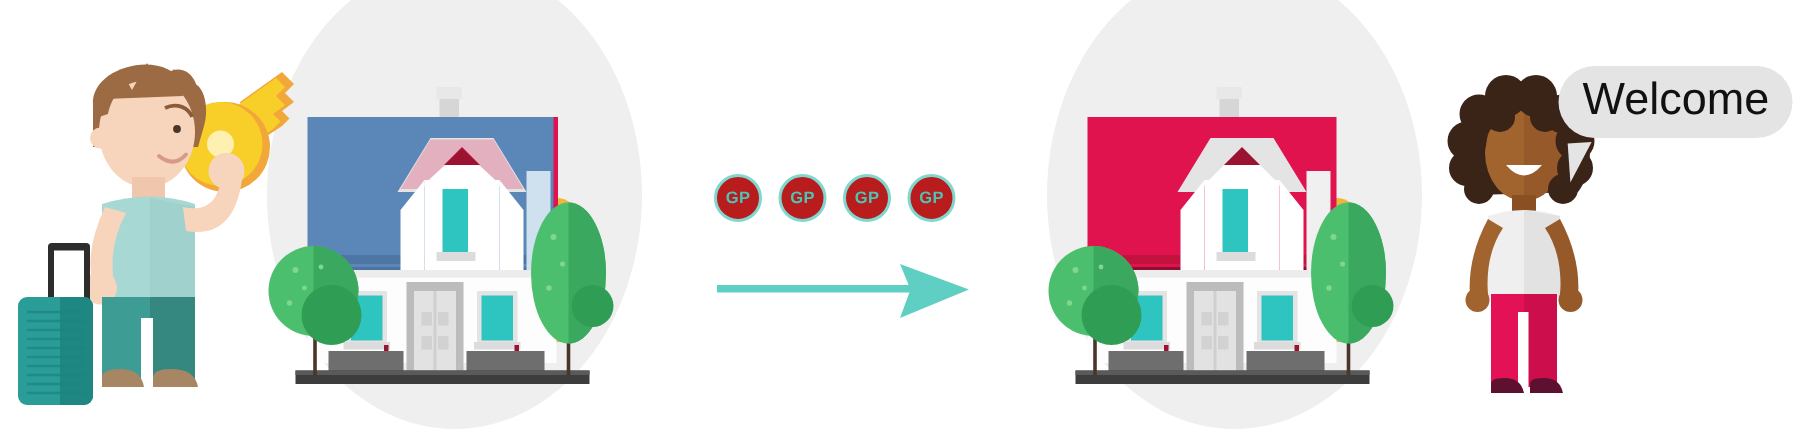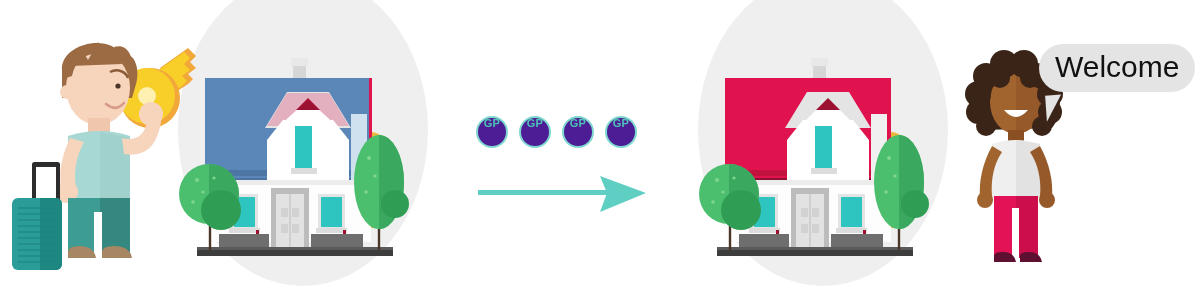--- a/index.html
+++ b/index.html
@@ -36,24 +36,24 @@
     position: absolute;
     left: 476px;
     top: 116px;
     display: flex;
     gap: 11px;
     align-items: center;
   }
   .coin {
     width: 32px; height: 32px;
     border-radius: 50%;
-    background: #4c1d95;
+    background: #b91c1c;
     border: 2.5px solid #7fd8cf;
     display: flex;
-    align-items: flex-start;
+    align-items: center;
     justify-content: center;
     box-sizing: border-box;
   }
   .coin span {
     font-family: "Liberation Sans", sans-serif;
     font-size: 11px;
     font-weight: bold;
     color: #4cc4b6;
     letter-spacing: .2px;
     line-height: 1;

